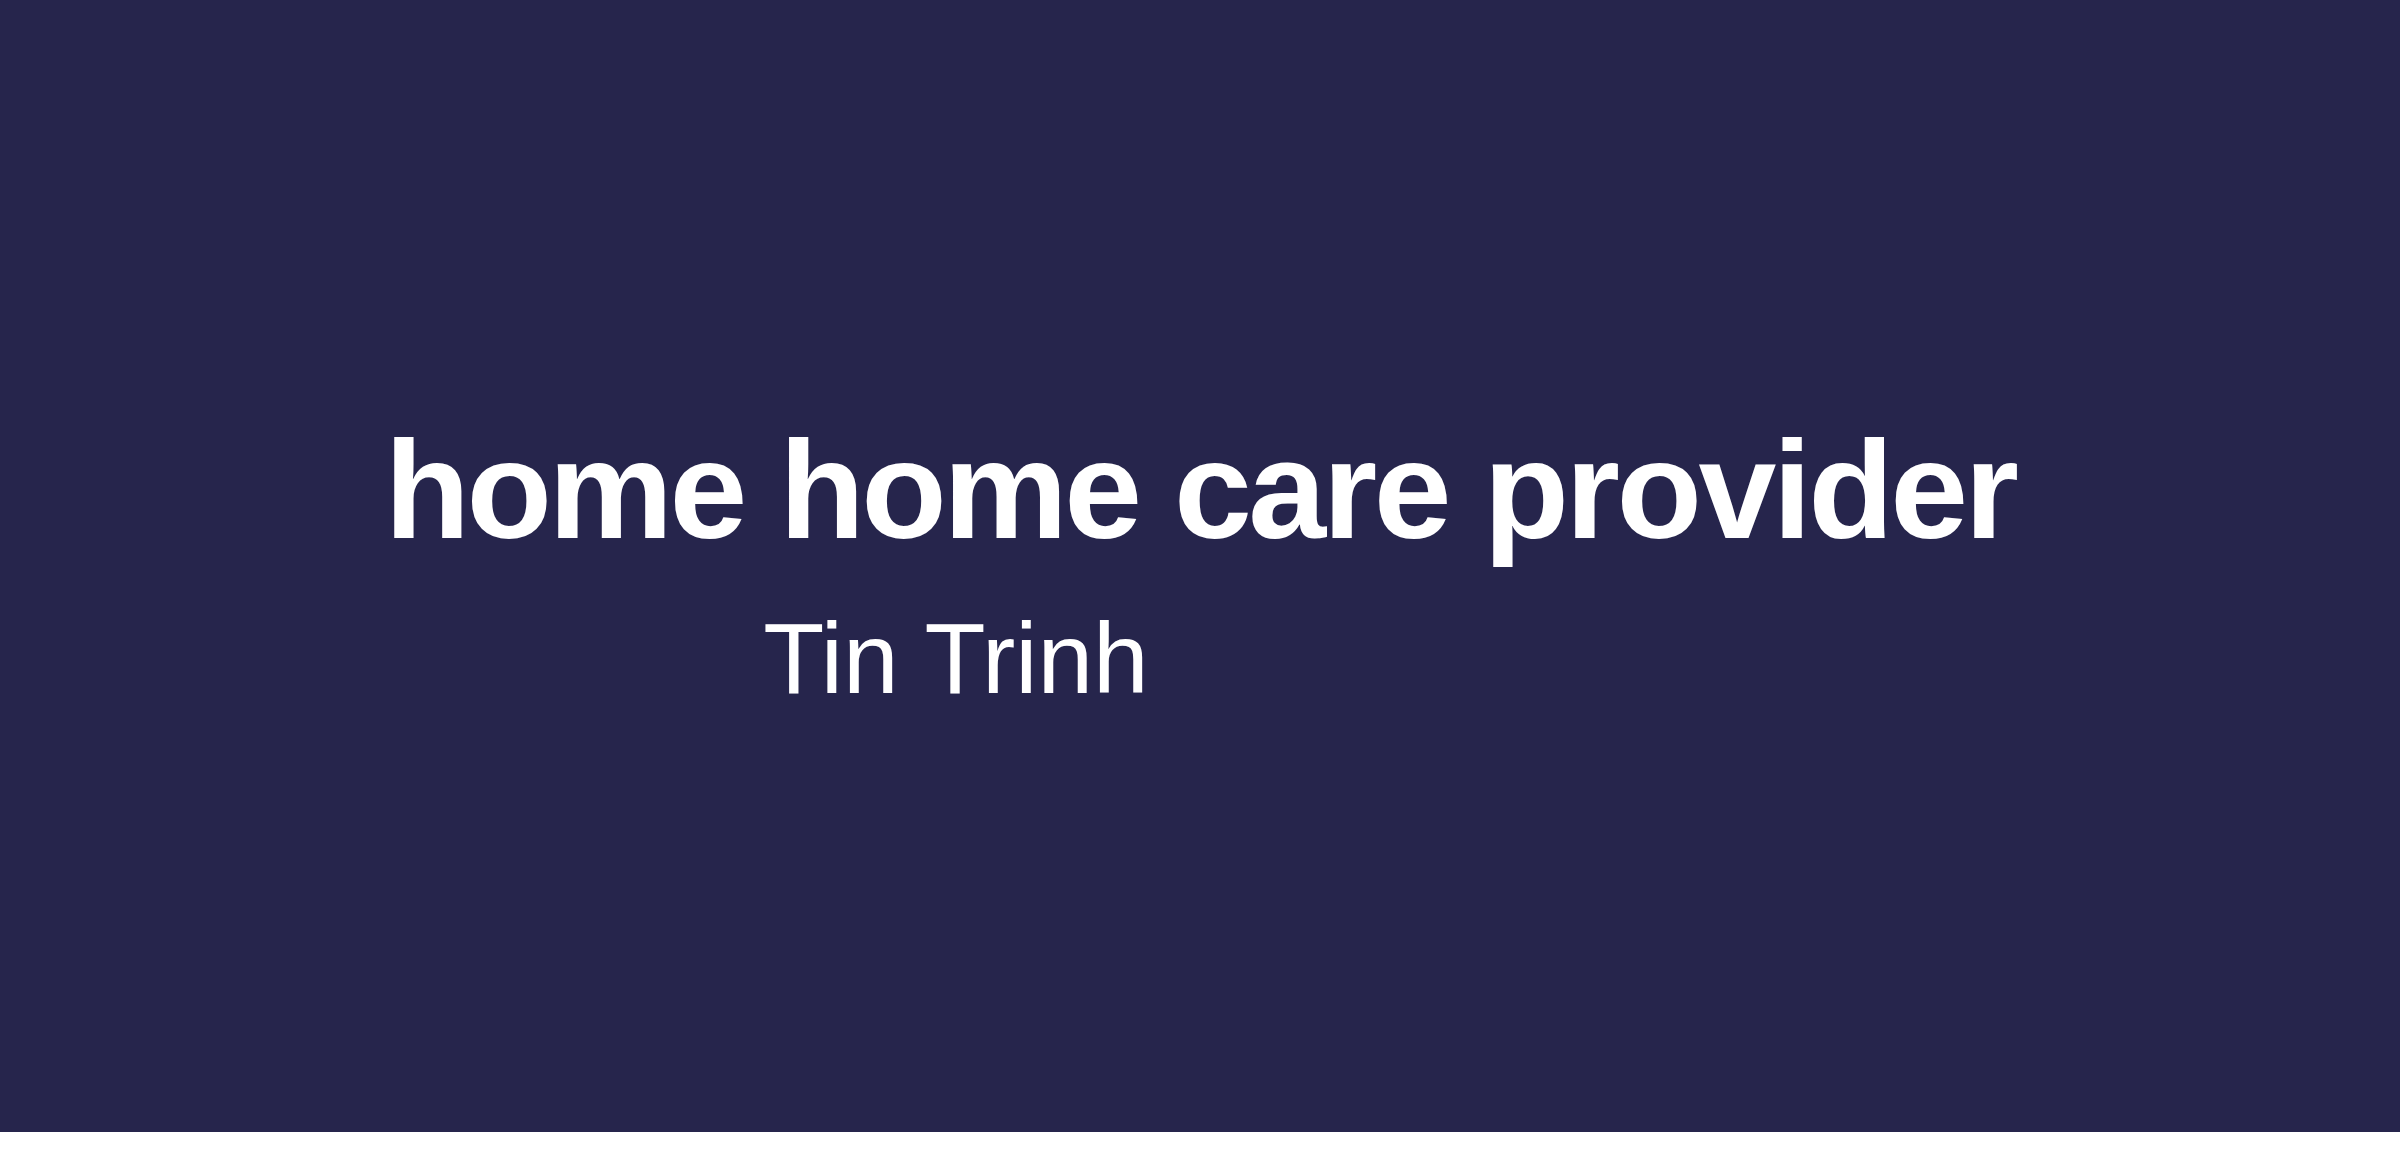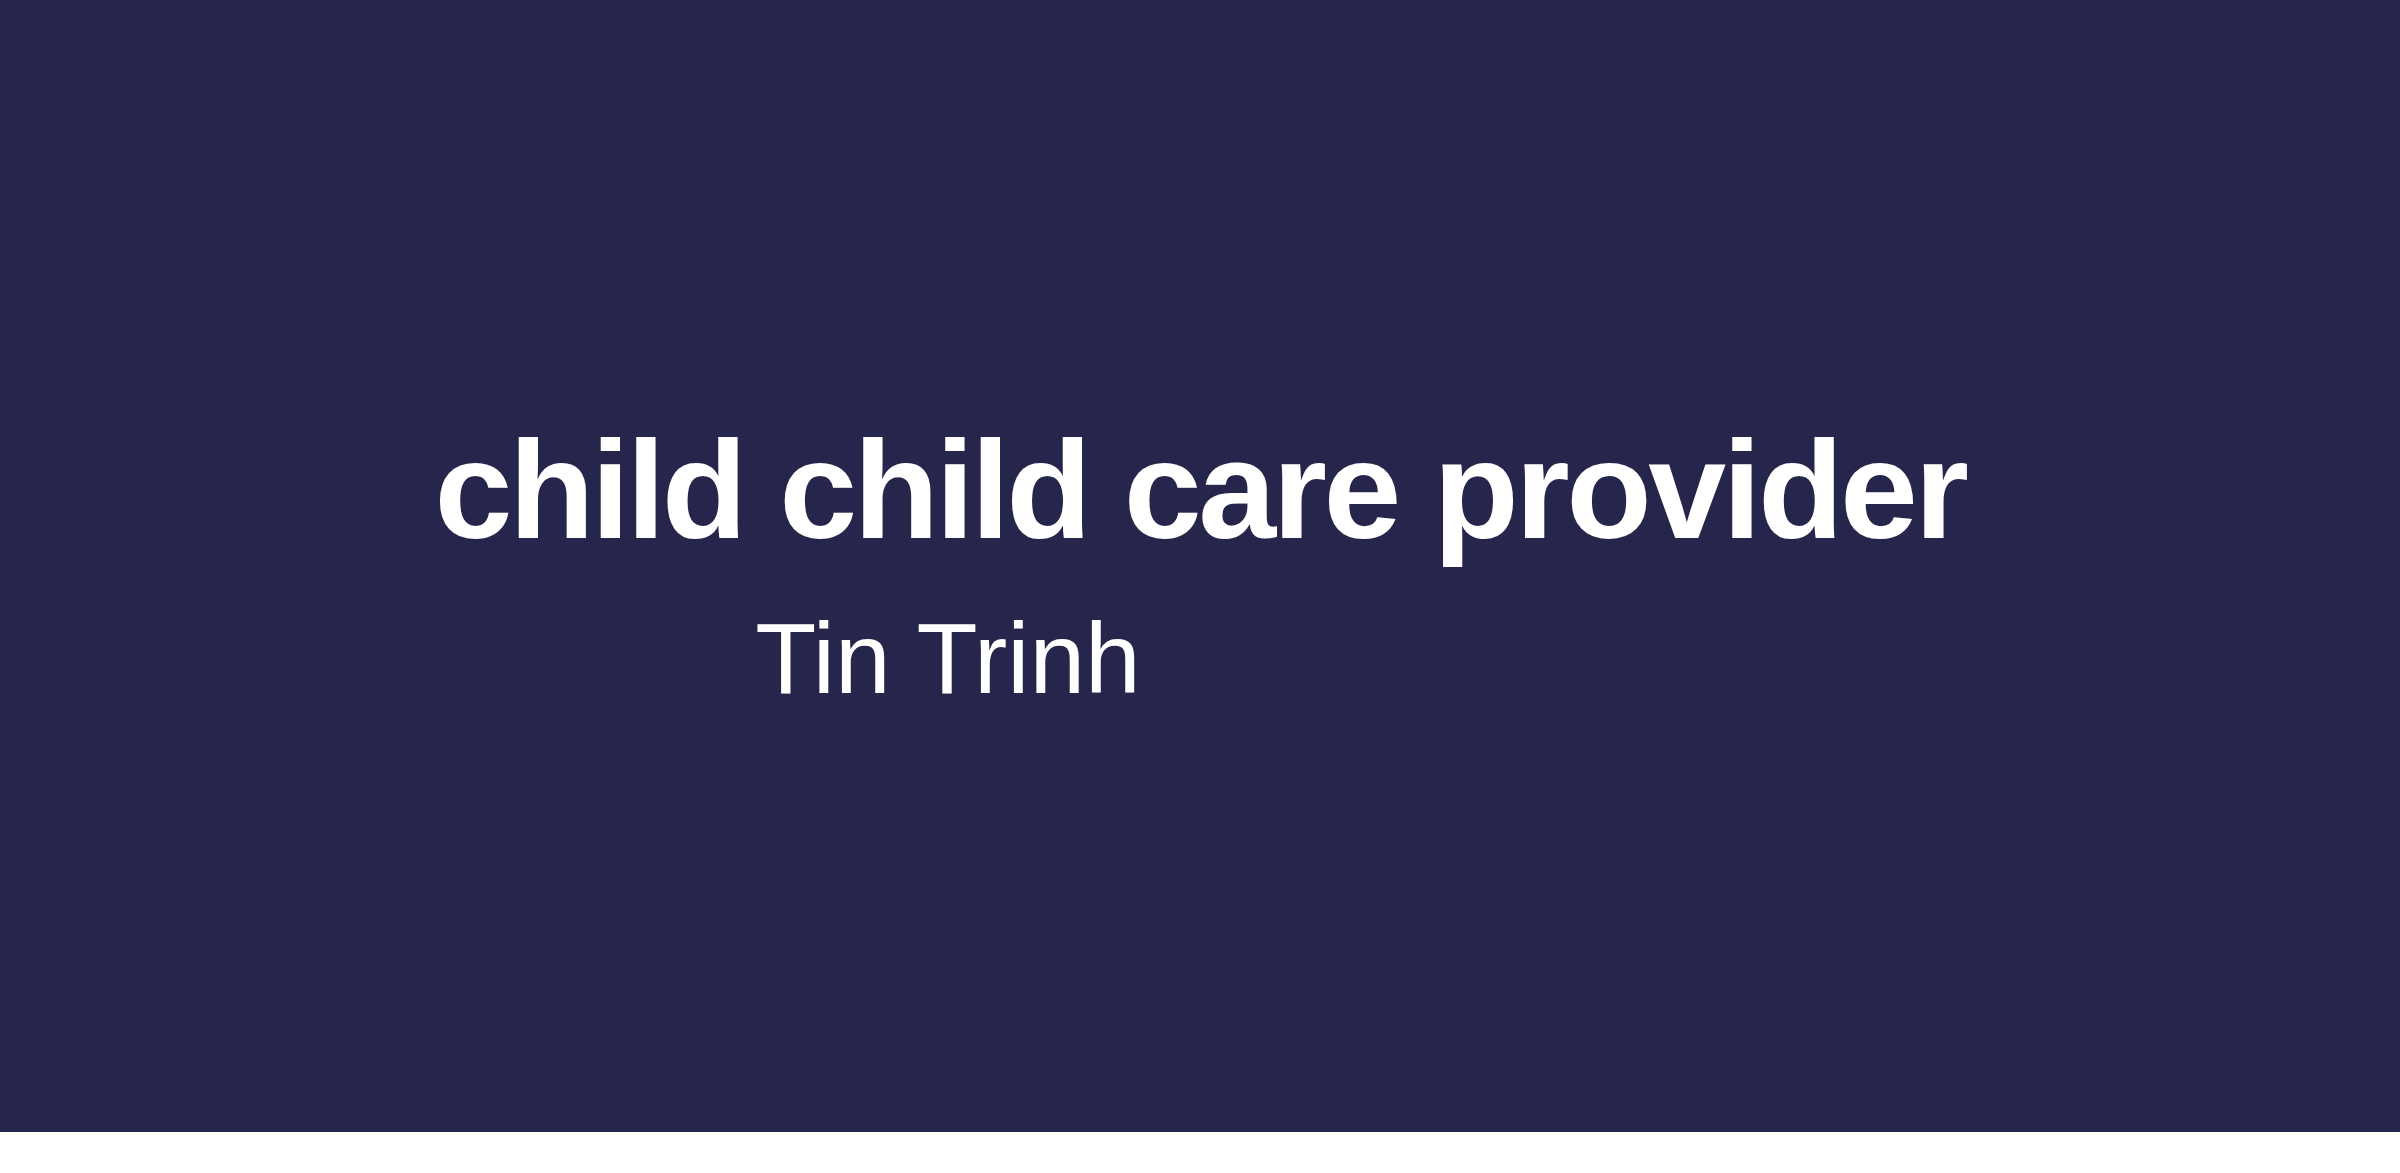--- a/index.html
+++ b/index.html
@@ -58,21 +58,21 @@
     font-family: "Liberation Sans", sans-serif;
     font-weight: 700;
     font-size: 140px;
     line-height: 150px;
     letter-spacing: -3.5px;
     white-space: nowrap;
   }
 
   .slide-subtitle {
     position: absolute;
-    left: 0;
+    left: 8px;
     top: 603px;
     width: 1896px;
     margin: 0;
     text-align: center;
     color: #ffffff;
     font-family: "Liberation Sans", sans-serif;
     font-weight: 400;
     font-size: 100px;
     line-height: 110px;
     letter-spacing: 0px;
@@ -89,20 +89,20 @@
     background: #ffffff;
   }
 </style>
 </head>
 <body>
 
 <div class="slide">
 
   <div class="title-panel" style="background: rgb(38, 37, 76);">
     <div class="title-block">
-      <h1 class="slide-title" style="color: rgb(255, 255, 255);">child child care provider</h1>
+      <h1 class="slide-title" style="color: rgb(255, 255, 255);">home home care provider</h1>
       <p class="slide-subtitle" style="color: rgb(255, 255, 255);">Tin Trinh</p>
     </div>
   </div>
 
   <div class="bottom-band" style="background: rgb(255, 255, 255);"></div>
 
 </div>
 
 </body></html>

